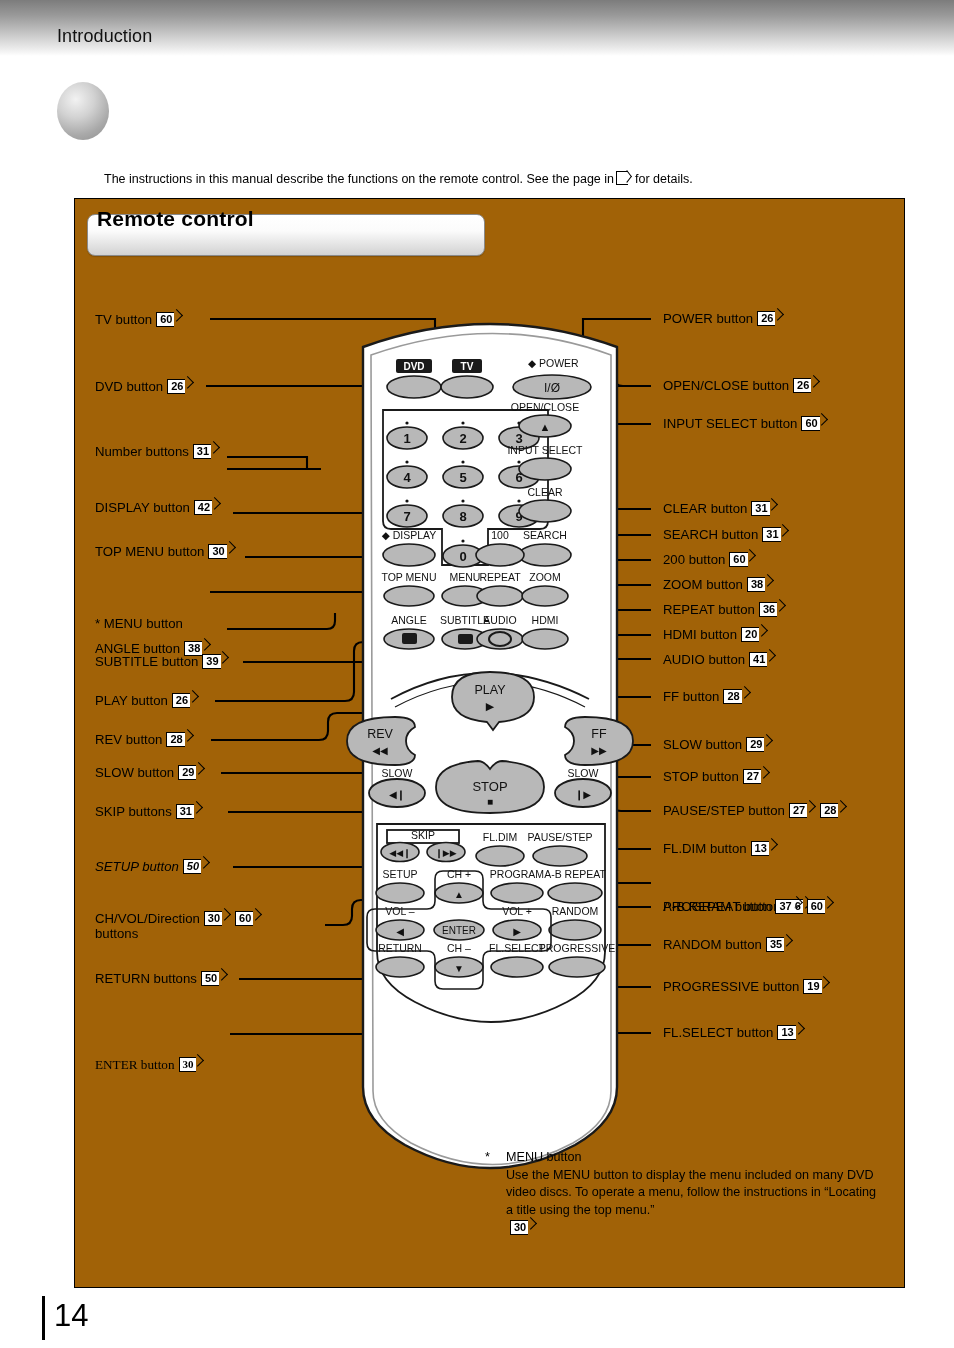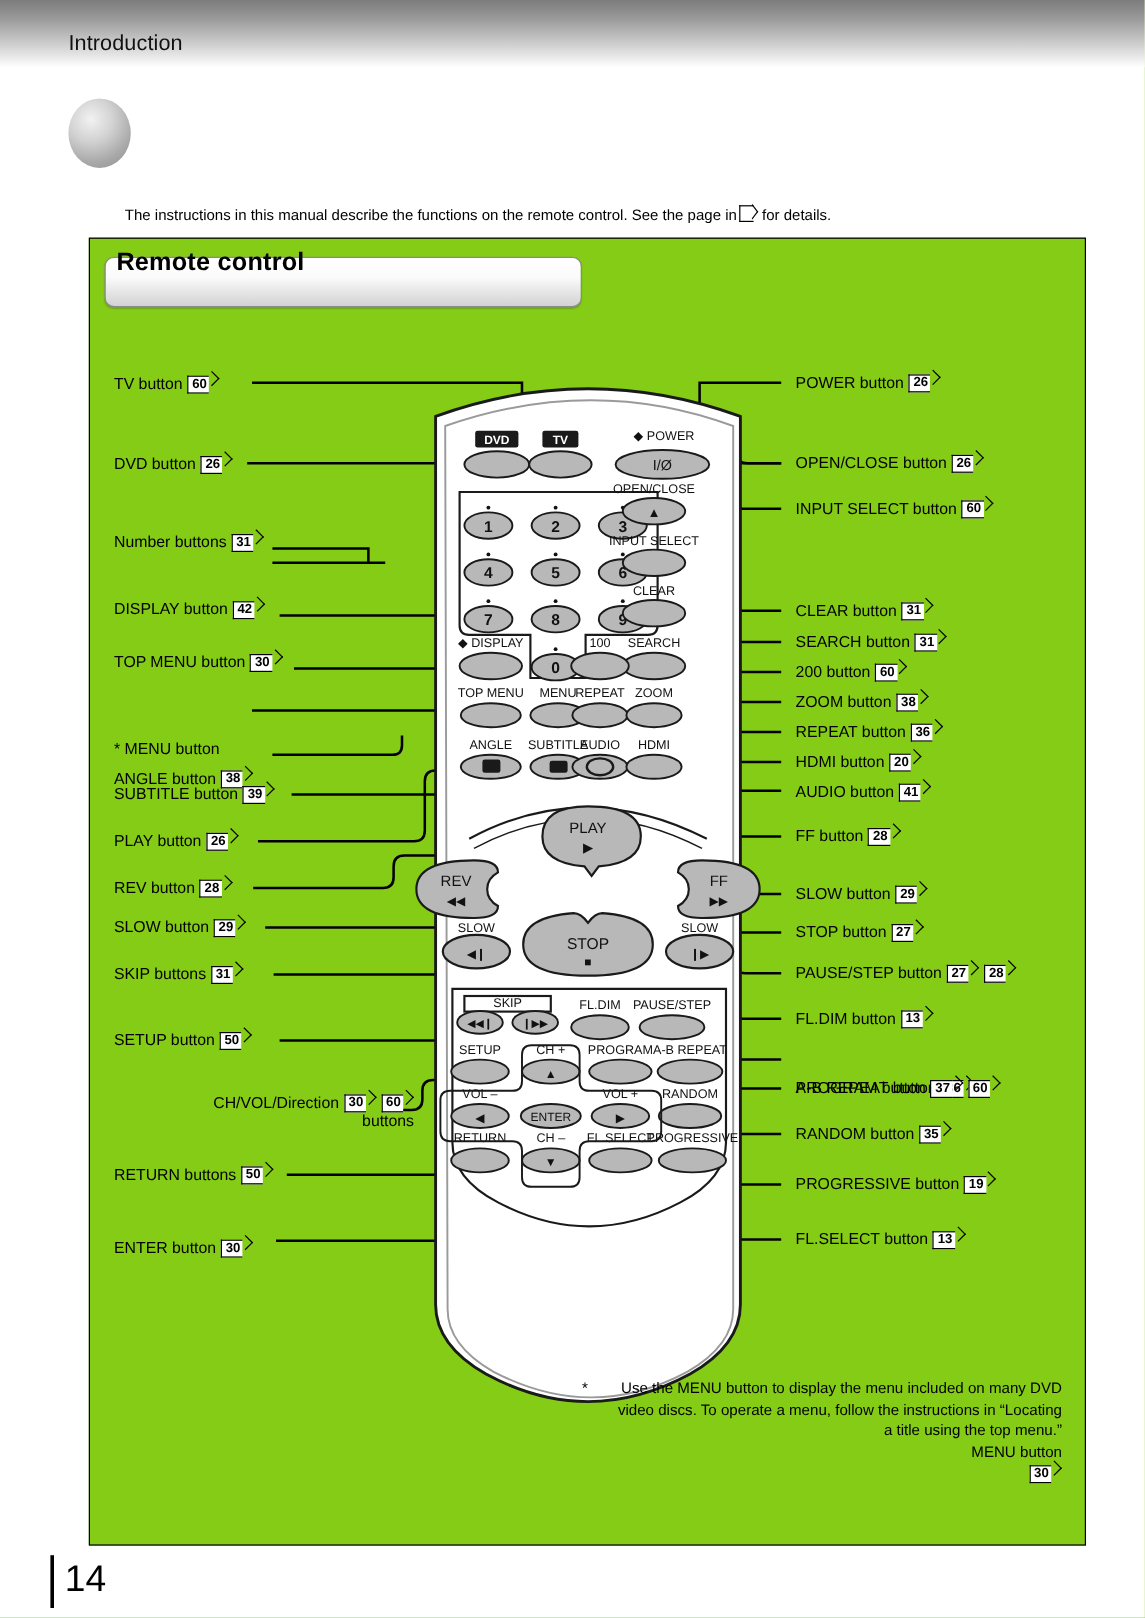--- a/index.html
+++ b/index.html
@@ -31,21 +31,21 @@
     border:1.3px solid #000;border-right:none;
   }
   .pagebox-inline::after{
     content:"";position:absolute;left:11px;top:-0.6px;width:7px;height:7px;
     border-top:1.3px solid #000;border-right:1.3px solid #000;
     transform:rotate(45deg) skew(8deg,8deg);transform-origin:left top;
   }
   
   .diagram-box{
     position:absolute;left:74px;top:198px;width:829px;height:1088px;
-    border:1.6px solid #000;background:#84cc16;text-align:right;
+    border:1.6px solid #000;background:#a16207;
   }
   .section-title-box{
     position:absolute;left:12px;top:15px;width:396px;height:40px;
     border:1.4px solid #8a8a8a;border-radius:8px;
     background:linear-gradient(to bottom,#ffffff 0%,#fbfbfb 40%,#e3e3e3 75%,#d2d2d2 100%);
     box-shadow:0 1px 1px rgba(0,0,0,.18);
   }
   .section-title-text{
     position:absolute;left:22px;top:8px;font-size:21px;font-weight:bold;letter-spacing:0.2px;
   }
@@ -321,24 +321,24 @@
   <div class="callout" style="left:20px;top:244px;"><span>Number buttons</span><span class="pg"><span class="pg-inner">31</span></span></div>
   <div class="callout" style="left:20px;top:300px;"><span>DISPLAY button</span><span class="pg"><span class="pg-inner">42</span></span></div>
   <div class="callout" style="left:20px;top:344px;"><span>TOP MENU button</span><span class="pg"><span class="pg-inner">30</span></span></div>
   <div class="callout" style="left:20px;top:385px;margin-top:32px;">* MENU button</div>
   <div class="callout" style="left:20px;top:421px;margin-top:20px;"><span>ANGLE button</span><span class="pg"><span class="pg-inner">38</span></span></div>
   <div class="callout" style="left:20px;top:454px;"><span>SUBTITLE button</span><span class="pg"><span class="pg-inner">39</span></span></div>
   <div class="callout" style="left:20px;top:493px;"><span>PLAY button</span><span class="pg"><span class="pg-inner">26</span></span></div>
   <div class="callout" style="left:20px;top:532px;"><span>REV button</span><span class="pg"><span class="pg-inner">28</span></span></div>
   <div class="callout" style="left:20px;top:565px;"><span>SLOW button</span><span class="pg"><span class="pg-inner">29</span></span></div>
   <div class="callout" style="left:20px;top:604px;"><span>SKIP buttons</span><span class="pg"><span class="pg-inner">31</span></span></div>
-  <div class="callout" style="left:20px;top:659px;"><span>SETUP button</span><span class="pg"><span class="pg-inner">50</span></span></div>
+  <div class="callout" style="left:20px;top:659px;font-style:italic;"><span>SETUP button</span><span class="pg"><span class="pg-inner">50</span></span></div>
   <div class="callout two-line" style="left:20px;top:711px;width:250px;"><span>CH/VOL/Direction</span><span class="pg"><span class="pg-inner">30</span></span><span class="pg"><span class="pg-inner">60</span></span><br><span>buttons</span></div>
   <div class="callout" style="left:20px;top:771px;"><span>RETURN buttons</span><span class="pg"><span class="pg-inner">50</span></span></div>
-  <div class="callout" style="left:20px;top:832px;"><span>ENTER button</span><span class="pg"><span class="pg-inner">30</span></span></div>
+  <div class="callout" style="left:20px;top:857px;font-family:Liberation Serif, serif;"><span>ENTER button</span><span class="pg"><span class="pg-inner">30</span></span></div>
 
   <div class="callout" style="left:588px;top:111px;"><span>POWER button</span><span class="pg"><span class="pg-inner">26</span></span></div>
   <div class="callout" style="left:588px;top:178px;"><span>OPEN/CLOSE button</span><span class="pg"><span class="pg-inner">26</span></span></div>
   <div class="callout" style="left:588px;top:216px;"><span>INPUT SELECT button</span><span class="pg"><span class="pg-inner">60</span></span></div>
   <div class="callout" style="left:588px;top:301px;"><span>CLEAR button</span><span class="pg"><span class="pg-inner">31</span></span></div>
   <div class="callout" style="left:588px;top:327px;"><span>SEARCH button</span><span class="pg"><span class="pg-inner">31</span></span></div>
   <div class="callout" style="left:588px;top:352px;"><span>200 button</span><span class="pg"><span class="pg-inner">60</span></span></div>
   <div class="callout" style="left:588px;top:377px;"><span>ZOOM button</span><span class="pg"><span class="pg-inner">38</span></span></div>
   <div class="callout" style="left:588px;top:402px;"><span>REPEAT button</span><span class="pg"><span class="pg-inner">36</span></span></div>
   <div class="callout" style="left:588px;top:427px;"><span>HDMI button</span><span class="pg"><span class="pg-inner">20</span></span></div>
@@ -350,22 +350,22 @@
   <div class="callout" style="left:588px;top:641px;"><span>FL.DIM button</span><span class="pg"><span class="pg-inner">13</span></span></div>
   <div class="callout" style="left:588px;top:675px;margin-top:24px;"><span>A-B REPEAT button</span><span class="pg"><span class="pg-inner">36</span></span></div>
   <div class="callout" style="left:588px;top:699px;"><span>PROGRAM button</span><span class="pg"><span class="pg-inner">37</span></span><span class="pg"><span class="pg-inner">60</span></span></div>
   <div class="callout" style="left:588px;top:737px;"><span>RANDOM button</span><span class="pg"><span class="pg-inner">35</span></span></div>
   <div class="callout" style="left:588px;top:779px;"><span>PROGRESSIVE button</span><span class="pg"><span class="pg-inner">19</span></span></div>
   <div class="callout" style="left:588px;top:825px;"><span>FL.SELECT button</span><span class="pg"><span class="pg-inner">13</span></span></div>
 
   <div class="footnote">
     <span class="fn-star">*</span>
     <div class="fn-body">
+      <div>MENU button</div>
       <div>Use the MENU button to display the menu included on many DVD video discs. To operate a menu, follow the instructions in “Locating a title using the top menu.”</div>
-      <div>MENU button</div>
       <span class="pg"><span class="pg-inner">30</span></span>
     </div>
   </div>
 
 </div>
 
 <div class="page-num-rule"></div>
 <div class="page-num">14</div>
 
 </body></html>

